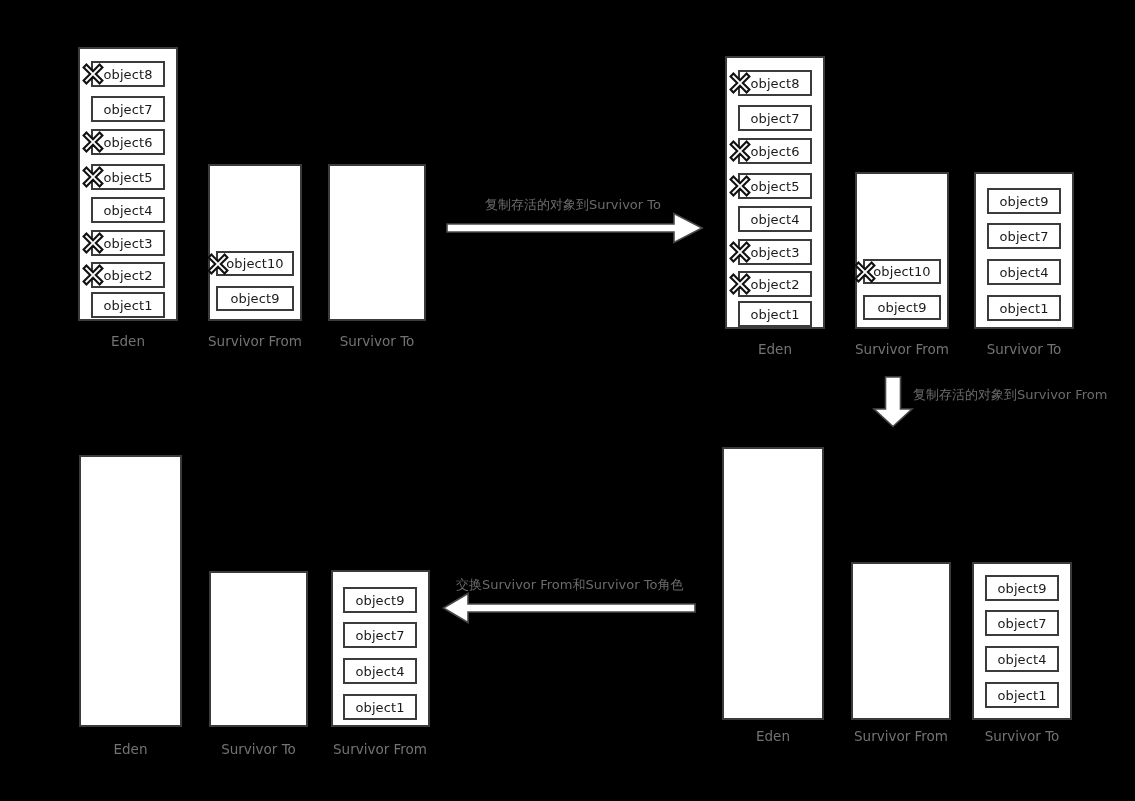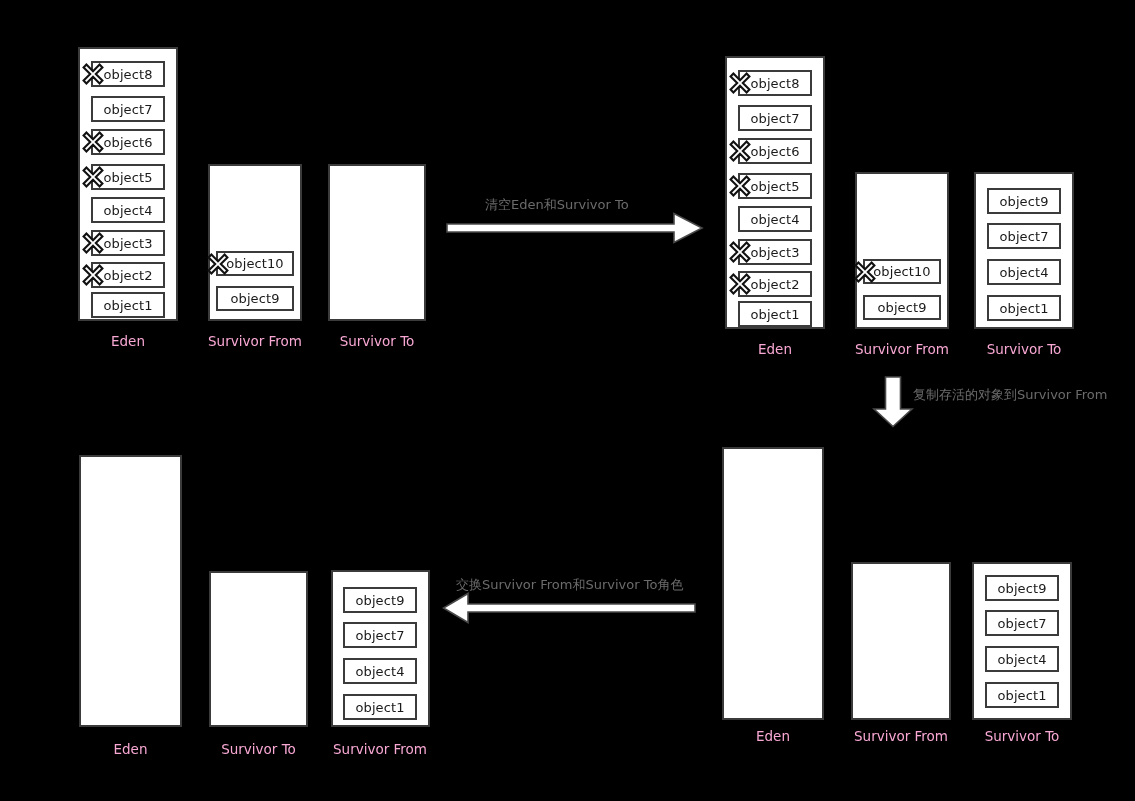--- a/index.html
+++ b/index.html
@@ -54,21 +54,21 @@
     transform: translateY(-50%);
     width: 22px;
     height: 22px;
     pointer-events: none;
   }
   .xmark svg { display: block; width: 22px; height: 22px; }
 
   
   .caption {
     position: absolute;
-    color: #f9a8d4;
+    color: #737373;
     font-size: 13.5px;
     line-height: 1;
     white-space: nowrap;
     text-align: center;
   }
 
   
   .arrow { position: absolute; }
   .arrow svg { display: block; }
 
@@ -148,21 +148,21 @@
     <span>object10</span>
   </div>
   <div class="obj" style="left:216px; top:286px; width:78px; height:25px;">
     <span>object9</span>
   </div>
   <div class="caption" style="left:198px; top:335px; width:114px;">Survivor From</div>
 
   <div class="region" style="left:328px; top:164px; width:98px; height:157px;"></div>
   <div class="caption" style="left:328px; top:335px; width:98px;">Survivor To</div>
 
-  <div class="arrow-label" style="left:485px; top:198px;">清空Eden和Survivor To</div>
+  <div class="arrow-label" style="left:485px; top:198px;">复制存活的对象到Survivor To</div>
   <div class="arrow" style="left:446px; top:212px;">
     <svg width="258" height="32" viewBox="0 0 258 32">
       <path d="M1 12 L228 12 L228 1.5 L256 16 L228 30.5 L228 20 L1 20 Z" fill="#ffffff" stroke="#4a4a4a" stroke-width="1.6" stroke-linejoin="miter"></path>
     </svg>
   </div>
 
   <div class="region" style="left:725px; top:56px; width:100px; height:273px;"></div>
 
   <div class="obj" style="left:738px; top:70px; width:74px; height:26px;">
     <span class="xmark">

